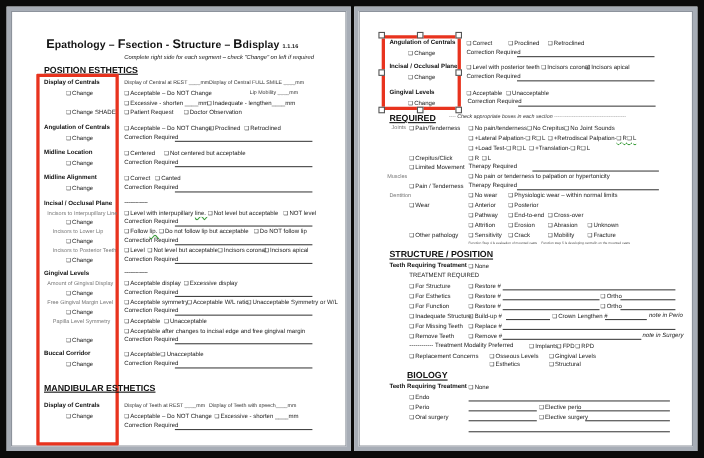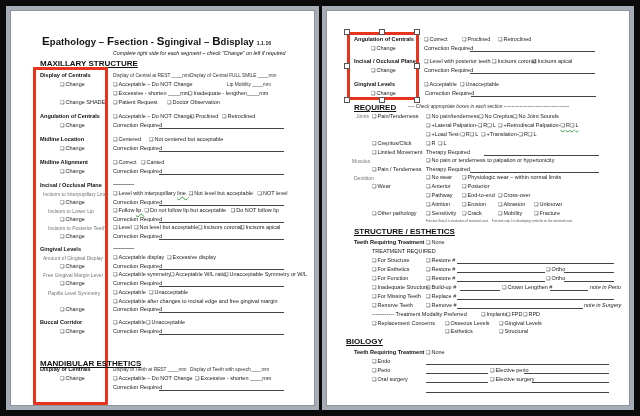--- a/index.html
+++ b/index.html
@@ -28,25 +28,25 @@
   .dash { font-size: 5px; letter-spacing: -0.5px; }
   .redbox { position: absolute; border: 3px solid #e8331e; border-radius: 1px; }
   .handle { position: absolute; width: 6px; height: 6px; border: 1px solid #555; background: #fff; }
   .green { text-decoration: underline wavy #3a9c3a; text-decoration-thickness: 0.6px; }
 </style>
 </head>
 <body>
 
 <div id="page-left" class="page">
   <div class="abs title" style="left:32px;top:25px;">
-    <span class="big">E</span><span>pathology</span><span> – </span><span class="big">F</span><span>section</span><span> - </span><span class="big">S</span><span>gingival</span><span> – </span><span class="big">B</span><span>display</span>
+    <span class="big">E</span><span>pathology</span><span> – </span><span class="big">F</span><span>section</span><span> - </span><span class="big">S</span><span>tructure</span><span> – </span><span class="big">B</span><span>display</span>
     <span class="ver">1.1.16</span>
   </div>
   <div class="abs sub" style="left:103px;top:40px;">Complete right side for each segment – check "Change" on left if required</div>
-  <div class="abs h1" style="left:30px;top:49px;">MAXILLARY STRUCTURE</div>
+  <div class="abs h1" style="left:30px;top:49px;">POSITION ESTHETICS</div>
 
   <div class="redbox" style="left:23px;top:57px;width:75px;height:338px;"></div>
 
   <div class="abs lbl" style="left:30px;top:62px;">Display of Centrals</div>
   <div class="abs ts" style="left:103px;top:63px;">Display of Central at REST ____mm</div>
   <div class="abs ts" style="left:180px;top:63px;">Display of Central FULL SMILE ____mm</div>
   <div class="abs t cb" style="left:50px;top:71px;">Change</div>
   <div class="abs t cb" style="left:103px;top:71px;">Acceptable – Do NOT Change</div>
   <div class="abs ts" style="left:217px;top:72px;">Lip Mobility ____mm</div>
   <div class="abs t cb" style="left:103px;top:80px;">Excessive - shorten ____mm</div>
@@ -121,21 +121,21 @@
   <div class="abs t" style="left:103px;top:296px;">Correction Required</div>
   <div class="line" style="left:149px;top:302px;width:125px;"></div>
 
   <div class="abs lbl" style="left:30px;top:309px;">Buccal Corridor</div>
   <div class="abs t cb" style="left:103px;top:309px;">Acceptable</div>
   <div class="abs t cb" style="left:136px;top:309px;">Unacceptable</div>
   <div class="abs t cb" style="left:50px;top:318px;">Change</div>
   <div class="abs t" style="left:103px;top:318px;">Correction Required</div>
   <div class="line" style="left:149px;top:324px;width:125px;"></div>
 
-  <div class="abs h1" style="left:30px;top:349px;">MANDIBULAR ESTHETICS</div>
+  <div class="abs h1" style="left:30px;top:338px;">MANDIBULAR ESTHETICS</div>
   <div class="abs lbl" style="left:30px;top:356px;">Display of Centrals</div>
   <div class="abs ts" style="left:103px;top:357px;">Display of Teeth at REST ____mm</div>
   <div class="abs ts" style="left:180px;top:357px;">Display of Teeth with speech____mm</div>
   <div class="abs t cb" style="left:50px;top:365px;">Change</div>
   <div class="abs t cb" style="left:103px;top:365px;">Acceptable – Do NOT Change</div>
   <div class="abs t cb" style="left:185px;top:365px;">Excessive - shorten ____mm</div>
   <div class="abs t" style="left:103px;top:374px;">Correction Required</div>
   <div class="line" style="left:149px;top:380px;width:125px;"></div>
 </div>
 
@@ -214,21 +214,21 @@
   <div class="abs t cb" style="left:172px;top:191px;">Abrasion</div>
   <div class="abs t cb" style="left:208px;top:191px;">Unknown</div>
   <div class="abs t cb" style="left:46px;top:200px;">Other pathology</div>
   <div class="abs t cb" style="left:100px;top:200px;">Sensitivity</div>
   <div class="abs t cb" style="left:136px;top:200px;">Crack</div>
   <div class="abs t cb" style="left:172px;top:200px;">Mobility</div>
   <div class="abs t cb" style="left:208px;top:200px;">Fracture</div>
   <div class="abs tiny" style="left:100px;top:209px;">Function Step 4 is evaluation of mounted casts</div>
   <div class="abs tiny" style="left:166px;top:209px;">Function step 5 is developing centrelin on the mounted casts</div>
 
-  <div class="abs h1" style="left:28px;top:217px;">STRUCTURE / ESTHETICS</div>
+  <div class="abs h1" style="left:28px;top:217px;">STRUCTURE / POSITION</div>
   <div class="abs lbl" style="left:28px;top:229px;">Teeth Requiring Treatment</div>
   <div class="abs t cb" style="left:100px;top:229px;">None</div>
   <div class="abs t" style="left:46px;top:238px;">TREATMENT REQUIRED</div>
 
   <div class="abs t cb" style="left:46px;top:247px;">For Structure</div>
   <div class="abs t cb" style="left:100px;top:247px;">Restore #</div>
   <div class="line" style="left:131px;top:253px;width:157px;"></div>
 
   <div class="abs t cb" style="left:46px;top:256px;">For Esthetics</div>
   <div class="abs t cb" style="left:100px;top:256px;">Restore #</div>
@@ -262,21 +262,21 @@
   <div class="abs t cb" style="left:155px;top:301px;">Implants</div>
   <div class="abs t cb" style="left:180px;top:301px;">FPD</div>
   <div class="abs t cb" style="left:197px;top:301px;">RPD</div>
 
   <div class="abs t cb" style="left:46px;top:310px;">Replacement Concerns</div>
   <div class="abs t cb" style="left:119px;top:310px;">Osseous Levels</div>
   <div class="abs t cb" style="left:173px;top:310px;">Gingival Levels</div>
   <div class="abs t cb" style="left:119px;top:318px;">Esthetics</div>
   <div class="abs t cb" style="left:173px;top:318px;">Structural</div>
 
-  <div class="abs h1" style="left:20px;top:327px;">BIOLOGY</div>
+  <div class="abs h1" style="left:44px;top:327px;">BIOLOGY</div>
   <div class="abs lbl" style="left:28px;top:339px;">Teeth Requiring Treatment</div>
   <div class="abs t cb" style="left:100px;top:339px;">None</div>
   <div class="abs t cb" style="left:46px;top:348px;">Endo</div>
   <div class="line" style="left:100px;top:354px;width:183px;"></div>
   <div class="abs t cb" style="left:46px;top:357px;">Perio</div>
   <div class="line" style="left:100px;top:363px;width:62px;"></div>
   <div class="abs t cb" style="left:164px;top:357px;">Elective perio</div>
   <div class="line" style="left:198px;top:363px;width:85px;"></div>
   <div class="abs t cb" style="left:46px;top:366px;">Oral surgery</div>
   <div class="line" style="left:100px;top:372px;width:62px;"></div>

